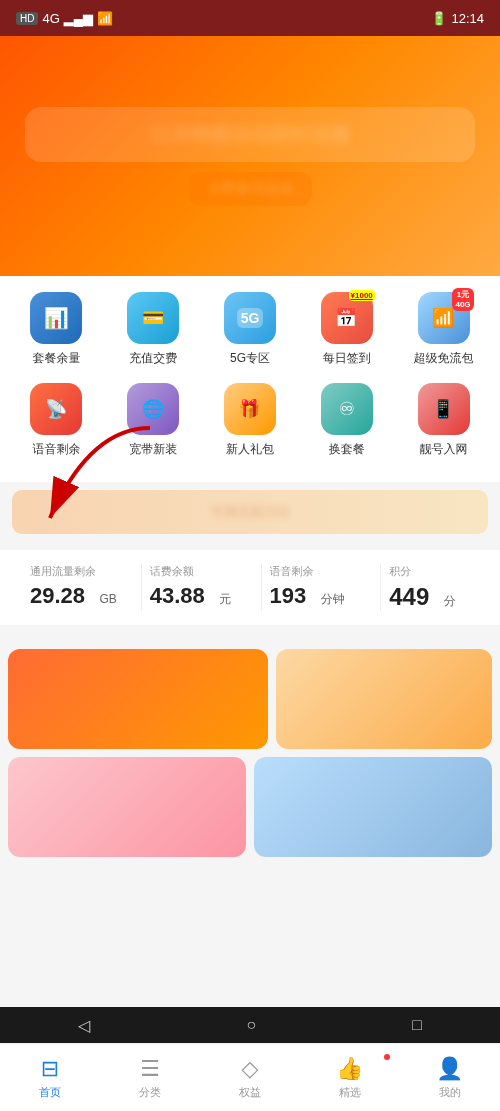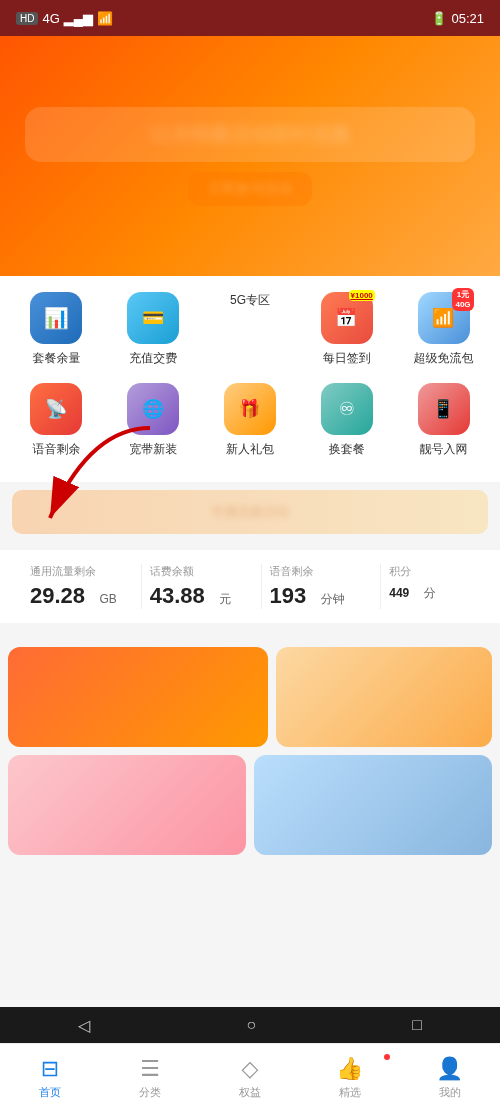--- a/index.html
+++ b/index.html
@@ -230,21 +230,21 @@
 
 <div class="status-bar">
   <div class="status-left">
     <span style="background:#555;padding:1px 4px;border-radius:3px;font-size:10px;">HD</span>
     <span>4G</span>
     <span>▂▄▆</span>
     <span>📶</span>
   </div>
   <div class="status-right">
     <span>🔋</span>
-    <span>05:21</span>
+    <span>12:14</span>
   </div>
 </div>
 
 <div class="hero-area">
   <div class="hero-overlay-blur"></div>
   <div style="position:absolute;top:0;left:0;right:0;bottom:0;background:linear-gradient(135deg,#ff5500 0%,#ff8800 50%,#ffaa44 100%);opacity:0.95;z-index:1;"></div>
 
   <div style="position:relative;z-index:3;width:90%;text-align:center;">
     <div style="background:rgba(255,255,255,0.15);border-radius:16px;padding:14px;margin-bottom:10px;">
       <div style="color:rgba(255,255,255,0.2);font-size:20px;font-weight:bold;filter:blur(4px);">11月特惠活动限时优惠</div>
@@ -264,20 +264,23 @@
       </div>
       <span class="menu-label">套餐余量</span>
     </div>
     <div class="menu-item">
       <div class="menu-icon icon-chongzhi">
         <span style="color:white;font-size:18px;">💳</span>
       </div>
       <span class="menu-label">充值交费</span>
     </div>
     <div class="menu-item">
+      <div class="menu-icon icon-5g">
+        <span style="color:white;font-size:14px;font-weight:bold;background:rgba(255,255,255,0.3);padding:2px 4px;border-radius:6px;">5G</span>
+      </div>
       <span class="menu-label">5G专区</span>
     </div>
     <div class="menu-item">
       <div class="menu-icon icon-meiri">
         <span style="color:white;font-size:18px;">📅</span>
         <span style="position:absolute;top:-2px;right:-2px;background:#ff0;color:#c00;font-size:8px;border-radius:4px;padding:1px 2px;font-weight:bold;text-decoration:underline;">¥1000</span>
       </div>
       <span class="menu-label">每日签到</span>
     </div>
     <div class="menu-item">
@@ -352,21 +355,21 @@
       <div class="stat-name">语音剩余</div>
       <div>
         <span class="stat-value">193</span>
         <span class="stat-unit">分钟</span>
       </div>
     </div>
 
     <div class="stat-item">
       <div class="stat-name">积分</div>
       <div>
-        <span class="stat-value" style="font-size:12px;text-align:right;">449</span>
+        <span class="stat-value" style="font-size:24px;text-align:right;">449</span>
         <span class="stat-unit">分</span>
       </div>
     </div>
   </div>
 </div>
 
 <div class="arrow-overlay">
   <svg width="160" height="130" viewBox="0 0 160 130">
     <defs>
       <marker id="arrowhead" markerWidth="10" markerHeight="7" refX="10" refY="3.5" orient="auto">

